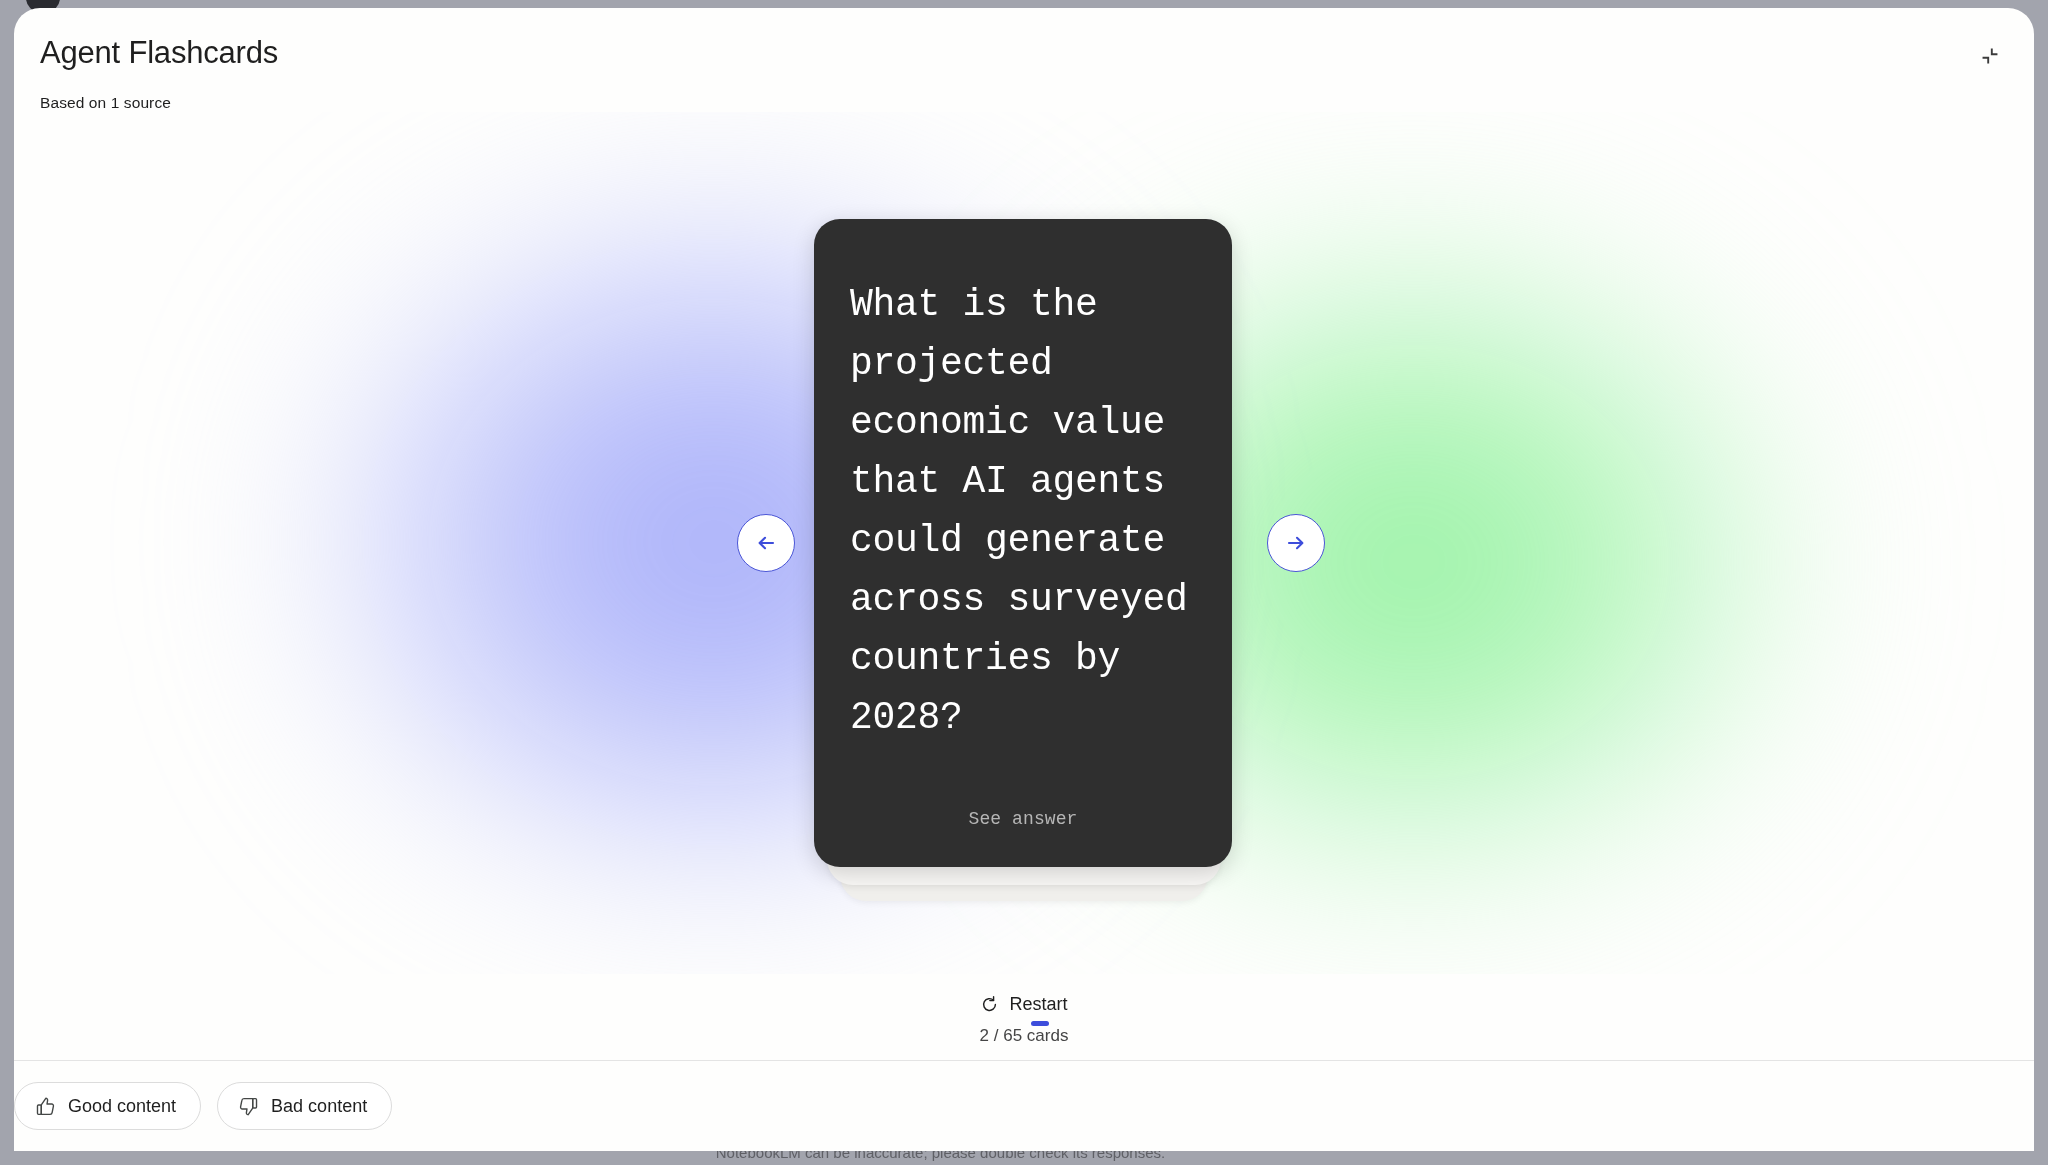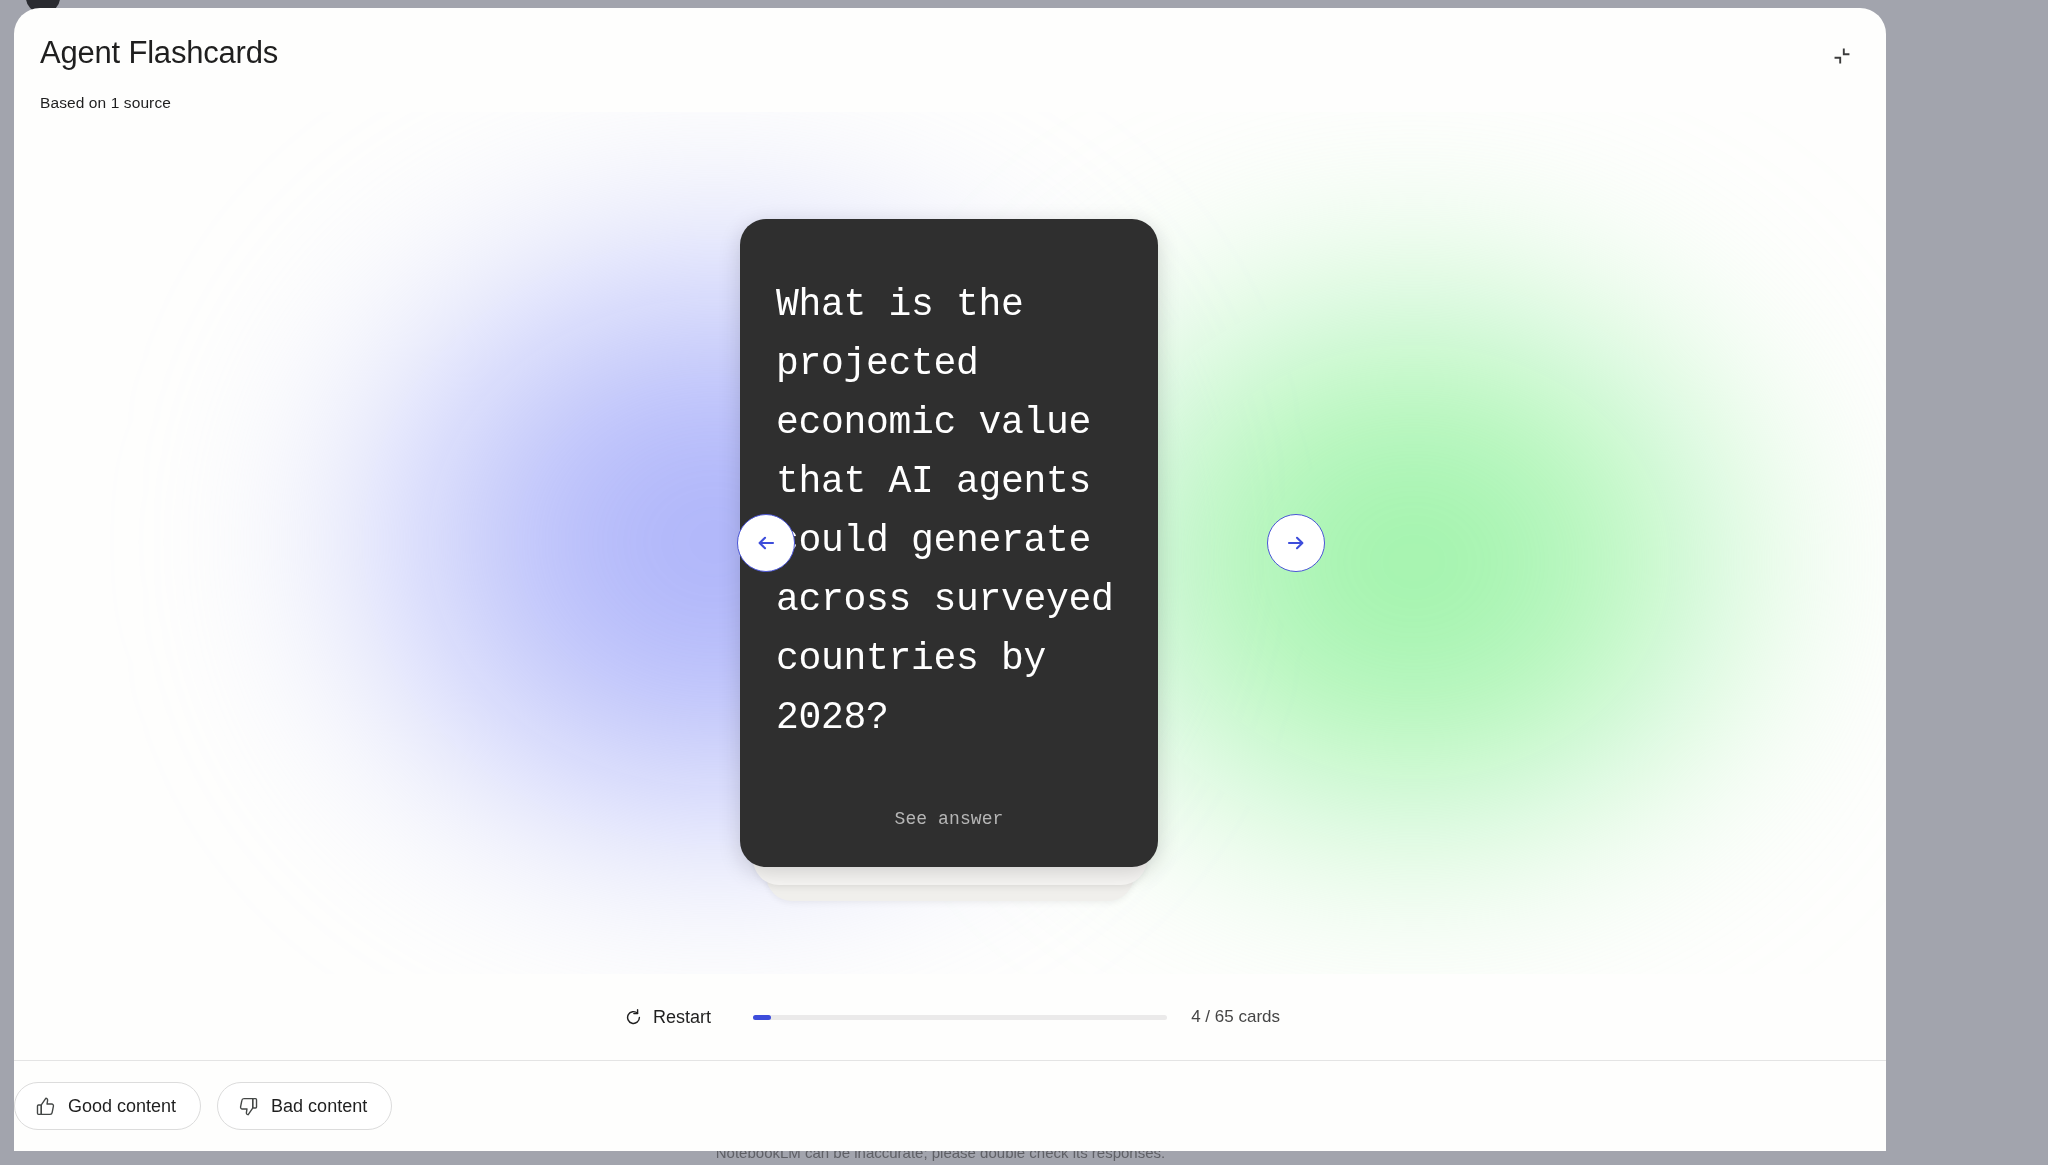--- a/index.html
+++ b/index.html
@@ -25,21 +25,21 @@
     height: 26px;
     background: #2a2b30;
     border-radius: 0 0 14px 14px;
     z-index: 0;
   }
 
   .panel {
     position: absolute;
     left: 14px;
     top: 8px;
-    width: 1872px;
+    width: 2020px;
     height: 1143px;
     background: #fefefd;
     border-radius: 26px 26px 0 0;
     overflow: hidden;
     z-index: 2;
     display: flex;
     flex-direction: column;
   }
 
   
@@ -202,20 +202,21 @@
     display: flex;
     align-items: center;
     justify-content: center;
     gap: 0;
   }
   .controls-inner {
     display: flex;
     align-items: center;
     width: 660px;
     gap: 0;
+    flex-direction: column;
   }
   .restart-btn {
     display: flex;
     align-items: center;
     gap: 10px;
     background: transparent;
     border: none;
     cursor: pointer;
     font-size: 18px;
     color: #1f1f1f;
@@ -353,21 +354,21 @@
             <path d="M14.3 1.9 V5.8 H10.4" stroke="#1f1f1f" stroke-width="1.5" stroke-linecap="round" stroke-linejoin="round"></path>
           </svg>
         </span>
         <span>Restart</span>
       </button>
 
       <div class="progress-track">
         <div class="progress-fill" style="width: 3.1%;"></div>
       </div>
 
-      <div class="progress-count">4 / 65 cards</div>
+      <div class="progress-count">2 / 65 cards</div>
     </div>
   </div>
 
   <div class="divider"></div>
 
   <div class="feedback">
     <button class="chip">
       <span>
         <svg class="icon" width="21" height="21" viewBox="0 0 22 22" fill="none">
           <path d="M6.6 19.2 V9.4 L11.3 2.4 c1.3 0 2.1 0.9 1.9 2.1 L12.6 8.4 h4.9

